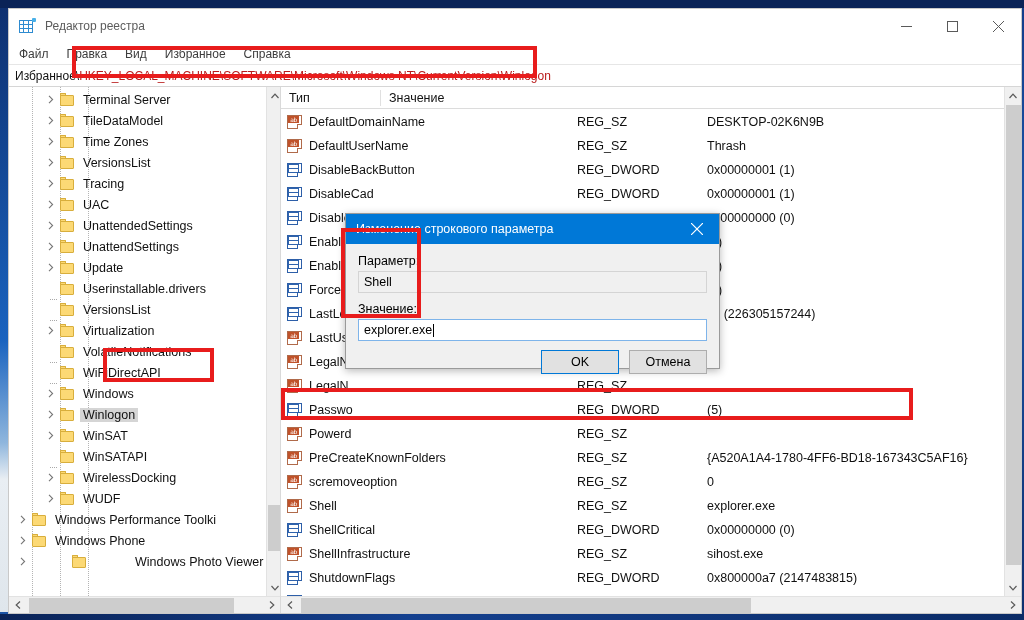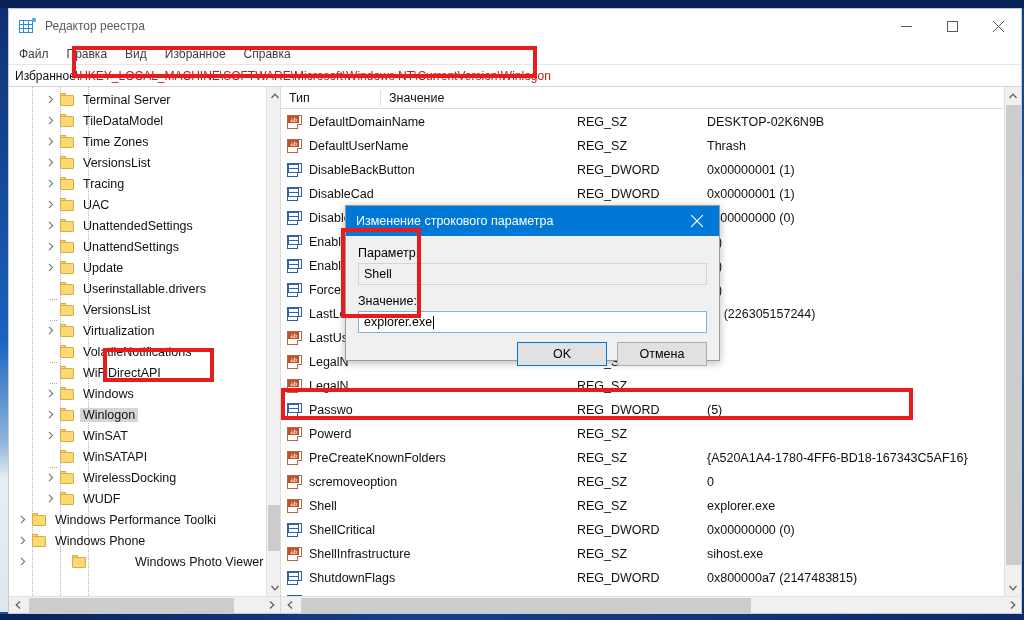--- a/index.html
+++ b/index.html
@@ -224,21 +224,21 @@
     background:#2f63ad; display:grid; grid-template-rows:1fr 1fr; gap:1px; padding:1px;
   }
   .vicon.dw .bits i { background:#fff; display:block; height:100%; }
   .vicon.dw .fold{
     position:absolute; right:0px; bottom:0px; width:5px; height:5px;
     background:#fff; border-left:1px solid #2d5fa8; border-top:1px solid #2d5fa8;
   }
 
   
   #dialog {
-    position:absolute; left:336px; top:196px; width:375px; height:156px;
+    position:absolute; left:336px; top:204px; width:375px; height:156px;
     background:#f0f0f0; border:1px solid #9a9a9a;
     box-shadow:0 2px 8px rgba(0,0,0,.28);
     z-index:40;
     display:flex; flex-direction:column;
   }
   #dlg-title {
     height:30px; min-height:30px; background:#0078d7; color:#fff;
     display:flex; align-items:center; font-size:12.5px; padding-left:10px;
     position:relative;
   }
@@ -257,21 +257,21 @@
   .dlg-input.focus { border:1px solid #7eb4ea; background:#fff; }
   .caret {
     display:inline-block; width:1px; height:13px; background:#000; margin-left:1px;
     vertical-align:-2px;
   }
   #dlg-buttons {
     display:flex; justify-content:flex-end; gap:10px;
     padding:0 12px 12px 12px;
   }
   .dbtn {
-    width:90px; height:24px; background:#e1e1e1; border:1px solid #adadad;
+    width:78px; height:24px; background:#e1e1e1; border:1px solid #adadad;
     font-size:12.5px; color:#000; display:flex; align-items:center; justify-content:center;
   }
   .dbtn.default { border:1px solid #0078d7; background:#e1e1e1; }
 
   
   .annot {
     position:absolute; border:4px solid #e81c1c; z-index:60; pointer-events:none;
   }
   #annot-path   { left:72px;  top:46px;  width:465px; height:32px; }
   #annot-tree   { left:103px; top:348px; width:111px; height:34px; }

